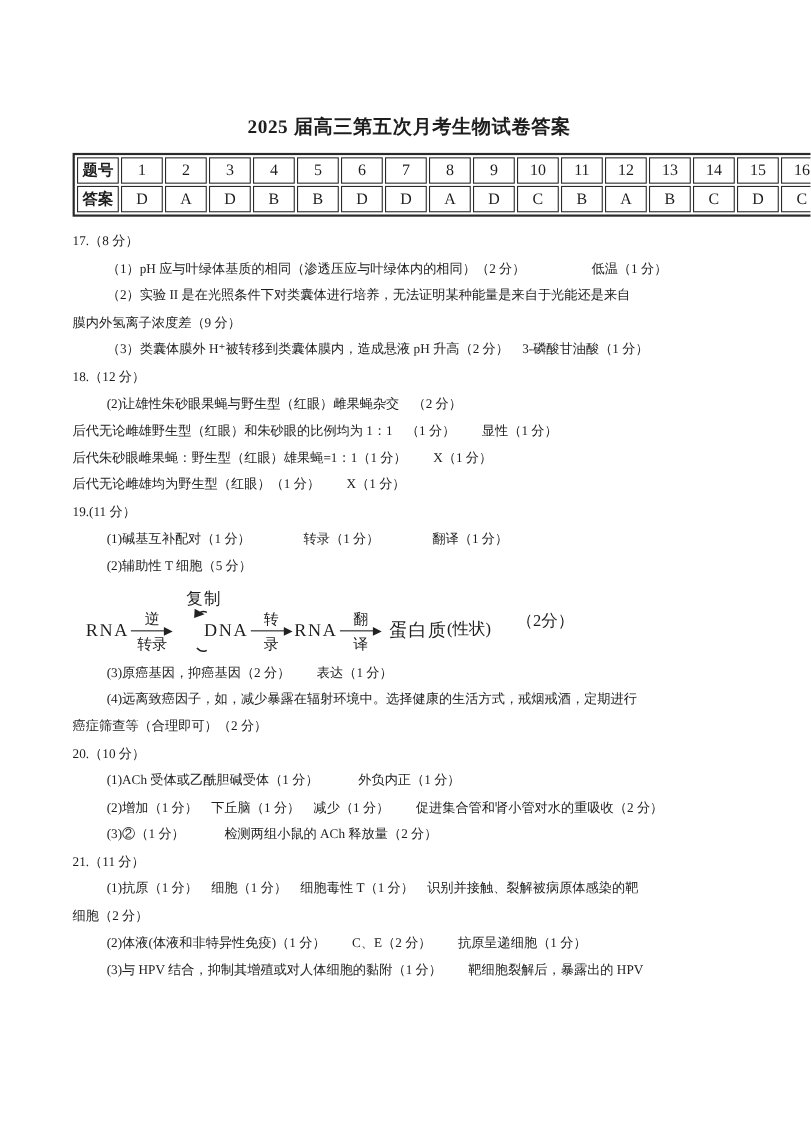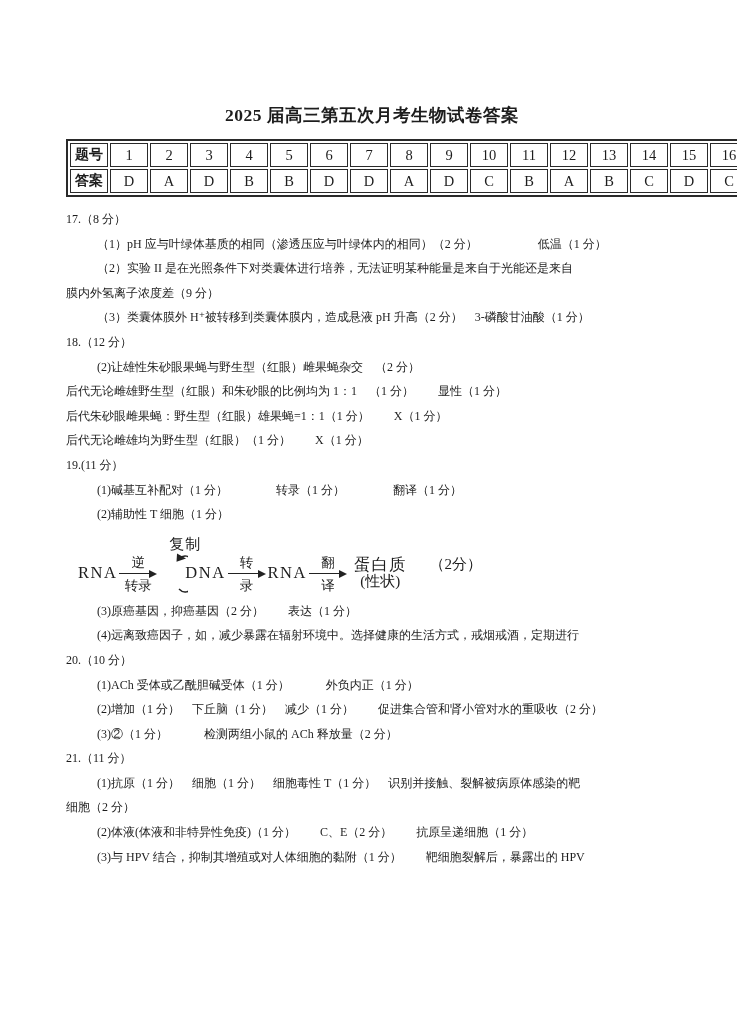--- a/index.html
+++ b/index.html
@@ -83,21 +83,21 @@
     border-top: 4px solid transparent;
     border-bottom: 4px solid transparent;
   }
   .dnawrap { position: relative; margin-left: 26px; }
   .replabel {
     position: absolute; top: -28px; left: -16px;
     font-size: 15px; white-space: nowrap; letter-spacing: 1px;
   }
   .loop { position: absolute; left: -27px; top: -13px; }
   .prod {
-    display: inline-flex; flex-direction: column; align-items: center;
+    display: inline-flex; align-items: flex-end;
     margin-left: 5px; line-height: 17px;
   }
   .prod .main { letter-spacing: 1px; }
   .prod .sub { font-size: 15px; letter-spacing: 0; }
   .pscore { margin-left: 23px; position: relative; top: -8px; font-size: 15px; font-family: Liberation Serif, serif; }
 </style>
 </head>
 <body>
 
 <div class="page">
@@ -161,21 +161,21 @@
       <p class="h">18.（12 分）</p>
       <p class="ind">(2)让雄性朱砂眼果蝇与野生型（红眼）雌果蝇杂交　（2 分）</p>
       <p class="flush">后代无论雌雄野生型（红眼）和朱砂眼的比例均为 1：1　（1 分）　　显性（1 分）</p>
       <p class="flush">后代朱砂眼雌果蝇：野生型（红眼）雄果蝇=1：1（1 分）　　X（1 分）</p>
       <p class="flush">后代无论雌雄均为野生型（红眼）（1 分）　　X（1 分）</p>
     </section>
 
     <section>
       <p class="h">19.(11 分）</p>
       <p class="ind">(1)碱基互补配对（1 分）　　　　转录（1 分）　　　　翻译（1 分）</p>
-      <p class="ind">(2)辅助性 T 细胞（1 分）</p>
+      <p class="ind">(2)辅助性 T 细胞（5 分）</p>
 
       <div class="diagram">
         <span class="node">RNA</span>
         <span class="rxn">
           <span class="lt">逆</span>
           <span class="shaft"></span>
           <span class="lb">转录</span>
         </span>
         <span class="dnawrap">
           <span class="replabel">复制</span>
@@ -198,20 +198,21 @@
         </span>
         <span class="prod">
           <span class="main">蛋白质</span>
           <span class="sub">(性状)</span>
         </span>
         <span class="pscore">（2分）</span>
       </div>
 
       <p class="ind">(3)原癌基因，抑癌基因（2 分）　　表达（1 分）</p>
       <p class="ind">(4)远离致癌因子，如，减少暴露在辐射环境中。选择健康的生活方式，戒烟戒酒，定期进行</p>
+      <p class="flush">癌症筛查等（合理即可）（2 分）</p>
     </section>
 
     <section>
       <p class="h">20.（10 分）</p>
       <p class="ind">(1)ACh 受体或乙酰胆碱受体（1 分）　　　外负内正（1 分）</p>
       <p class="ind">(2)增加（1 分）　下丘脑（1 分）　减少（1 分）　　促进集合管和肾小管对水的重吸收（2 分）</p>
       <p class="ind">(3)②（1 分）　　　检测两组小鼠的 ACh 释放量（2 分）</p>
     </section>
 
     <section>

